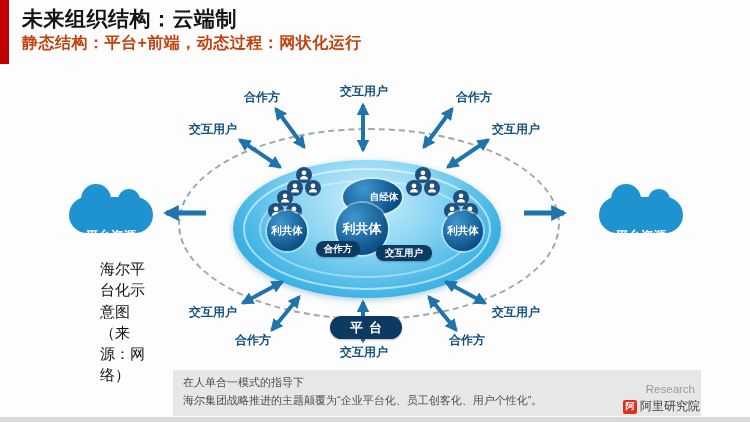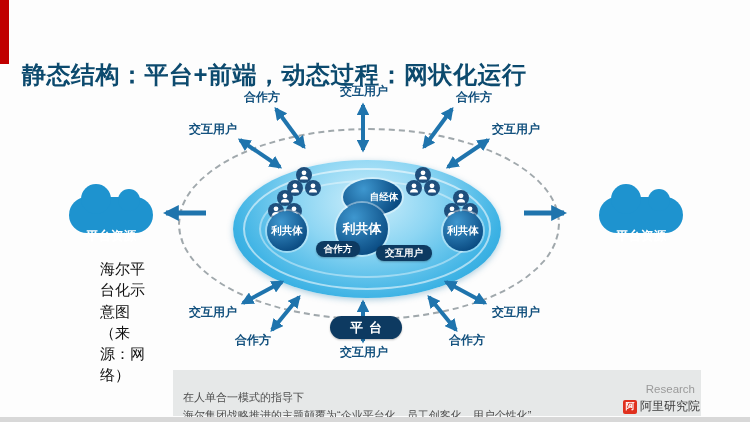--- a/index.html
+++ b/index.html
@@ -2,21 +2,21 @@
 <html><head>
 <meta charset="utf-8">
 <style>
   html,body{margin:0;padding:0;background:#fff;}
   .slide{
     position:relative;width:750px;height:422px;background:#fdfdfd;overflow:hidden;
     font-family:"Liberation Sans","DejaVu Sans",sans-serif;
   }
   .redbar{position:absolute;left:0;top:0;width:9px;height:64px;background:#c00000;}
   .title1{position:absolute;left:22px;top:5px;font-size:21px;font-weight:800;color:#141414;letter-spacing:0.5px;}
-  .title2{position:absolute;left:22px;top:33px;font-size:24px;font-weight:800;color:#0c4a6e;letter-spacing:0.5px;margin-top:26px;}
+  .title2{position:absolute;left:22px;top:33px;font-size:16px;font-weight:800;color:#c2410c;letter-spacing:0.5px;}
 
   .dashed{position:absolute;left:178px;top:128px;width:378px;height:188px;
     border:2px dashed #a0a8ac;border-radius:50%;z-index:1;}
   .disc{position:absolute;left:233px;top:160px;width:268px;height:138px;border-radius:50%;z-index:2;
     background:radial-gradient(ellipse at 50% 30%, #cdeefb 0%, #8ed6f3 35%, #3cb2e4 72%, #1f97d0 100%);
     box-shadow:0 2px 6px rgba(30,120,170,0.35);}
   .ring1{position:absolute;left:10px;top:8px;right:10px;bottom:8px;border-radius:50%;
     border:2px solid rgba(255,255,255,0.55);}
   .ring2{position:absolute;left:26px;top:20px;right:26px;bottom:20px;border-radius:50%;
     border:2px solid rgba(255,255,255,0.40);}
@@ -53,36 +53,37 @@
   .cloud::after{content:"";position:absolute;top:-8px;right:13px;width:22px;height:22px;
     background:inherit;border-radius:50%;}
   .cloud span{position:relative;z-index:1;color:#fff;font-weight:700;font-size:12.5px;margin-top:43px;}
   .cloud-left{left:69px;top:197px;}
   .cloud-right{left:599px;top:197px;}
 
   .caption{position:absolute;left:84px;top:258px;width:48px;font-size:15px;line-height:1.42;
     color:#111;word-break:break-all;z-index:7;margin-left:16px;}
 
   .notebox{position:absolute;left:173px;top:370px;width:528px;height:46px;background:#e6e8e8;
-    z-index:7;padding:18px 10px;box-sizing:border-box;color:#4d4d4d;font-size:11px;line-height:1.65;}
+    z-index:7;padding:3px 10px;box-sizing:border-box;color:#4d4d4d;font-size:11px;line-height:1.65;}
 
   .research{position:absolute;right:55px;top:383px;color:#9a9a9a;font-size:11.5px;z-index:7;}
   .brandrow{position:absolute;right:50px;top:398px;display:flex;align-items:center;gap:3px;z-index:7;}
   .logo-sq{width:14px;height:14px;background:#e0301e;color:#fff;font-size:9px;font-weight:700;
     display:flex;align-items:center;justify-content:center;border-radius:2px;}
   .brand-cn{color:#3c3c3c;font-size:12px;font-weight:400;}
 
   .bottomstrip{position:absolute;left:0;bottom:0;width:100%;height:5px;background:#d8d8d8;z-index:8;}
 </style>
 </head>
 <body>
 
 <div class="slide">
 
   <div class="redbar"></div>
+  <div class="title1">未来组织结构：云端制</div>
   <div class="title2">静态结构：平台+前端，动态过程：网状化运行</div>
 
   <div class="dashed"></div>
 
   <div class="disc">
     <div class="ring1"></div>
     <div class="ring2"></div>
   </div>
 
   <svg class="arrows" viewBox="0 0 750 422">

